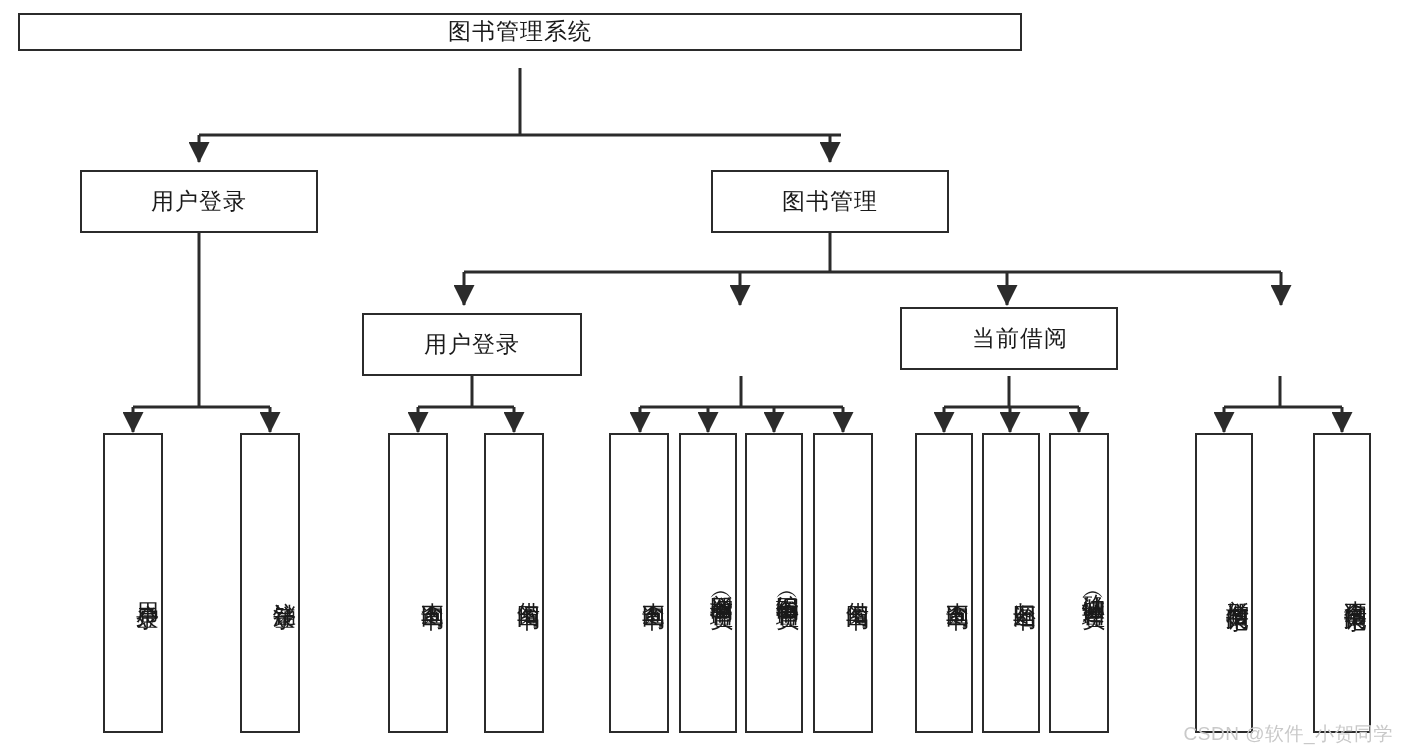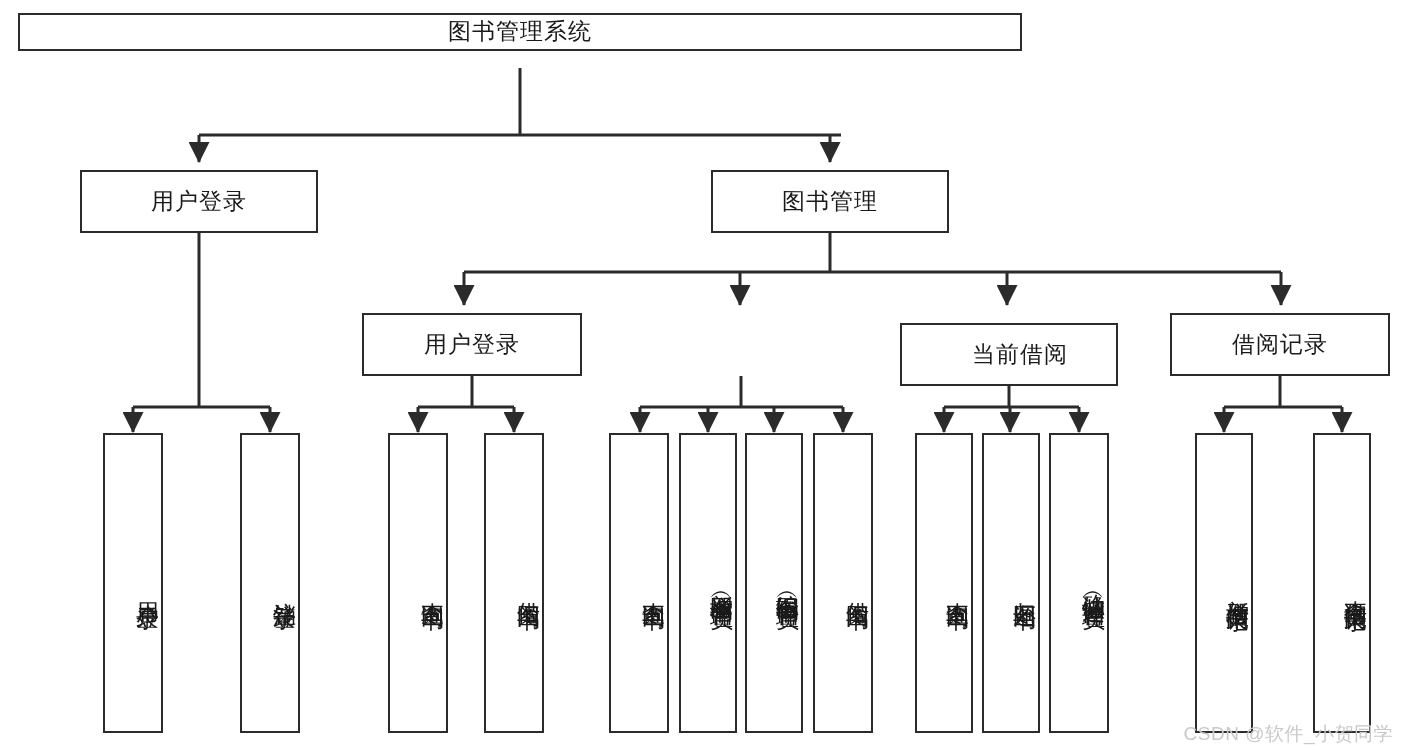--- a/index.html
+++ b/index.html
@@ -130,25 +130,22 @@
   <div class="node horiz" style="left:80px; top:170px; width:238px; height:63px;">
     <span>用户登录</span>
   </div>
   <div class="node horiz" style="left:711px; top:170px; width:238px; height:63px;text-align:center;">
     <span>图书管理</span>
   </div>
 
   <div class="node horiz" style="left:362px; top:313px; width:220px; height:63px;">
     <span>用户登录</span>
   </div>
-  <div class="node horiz" style="left:900px; top:323px; width:218px; height:63px;padding-left:22px;">
+  <div class="node horiz" style="left:900px; top:307px; width:218px; height:63px;padding-left:22px;">
     <span>当前借阅</span>
-  </div>
-  <div class="node horiz" style="left:1170px; top:313px; width:220px; height:63px;">
-    <span>借阅记录</span>
   </div>
 
   <div class="node vert" style="left:103px; top:433px; width:60px; height:300px;">
     <span class="vtext">用户登录</span>
   </div>
   <div class="node vert" style="left:240px; top:433px; width:60px; height:300px;">
     <span class="vtext">注销登录</span>
   </div>
 
   <div class="node vert" style="left:388px; top:433px; width:60px; height:300px;">

